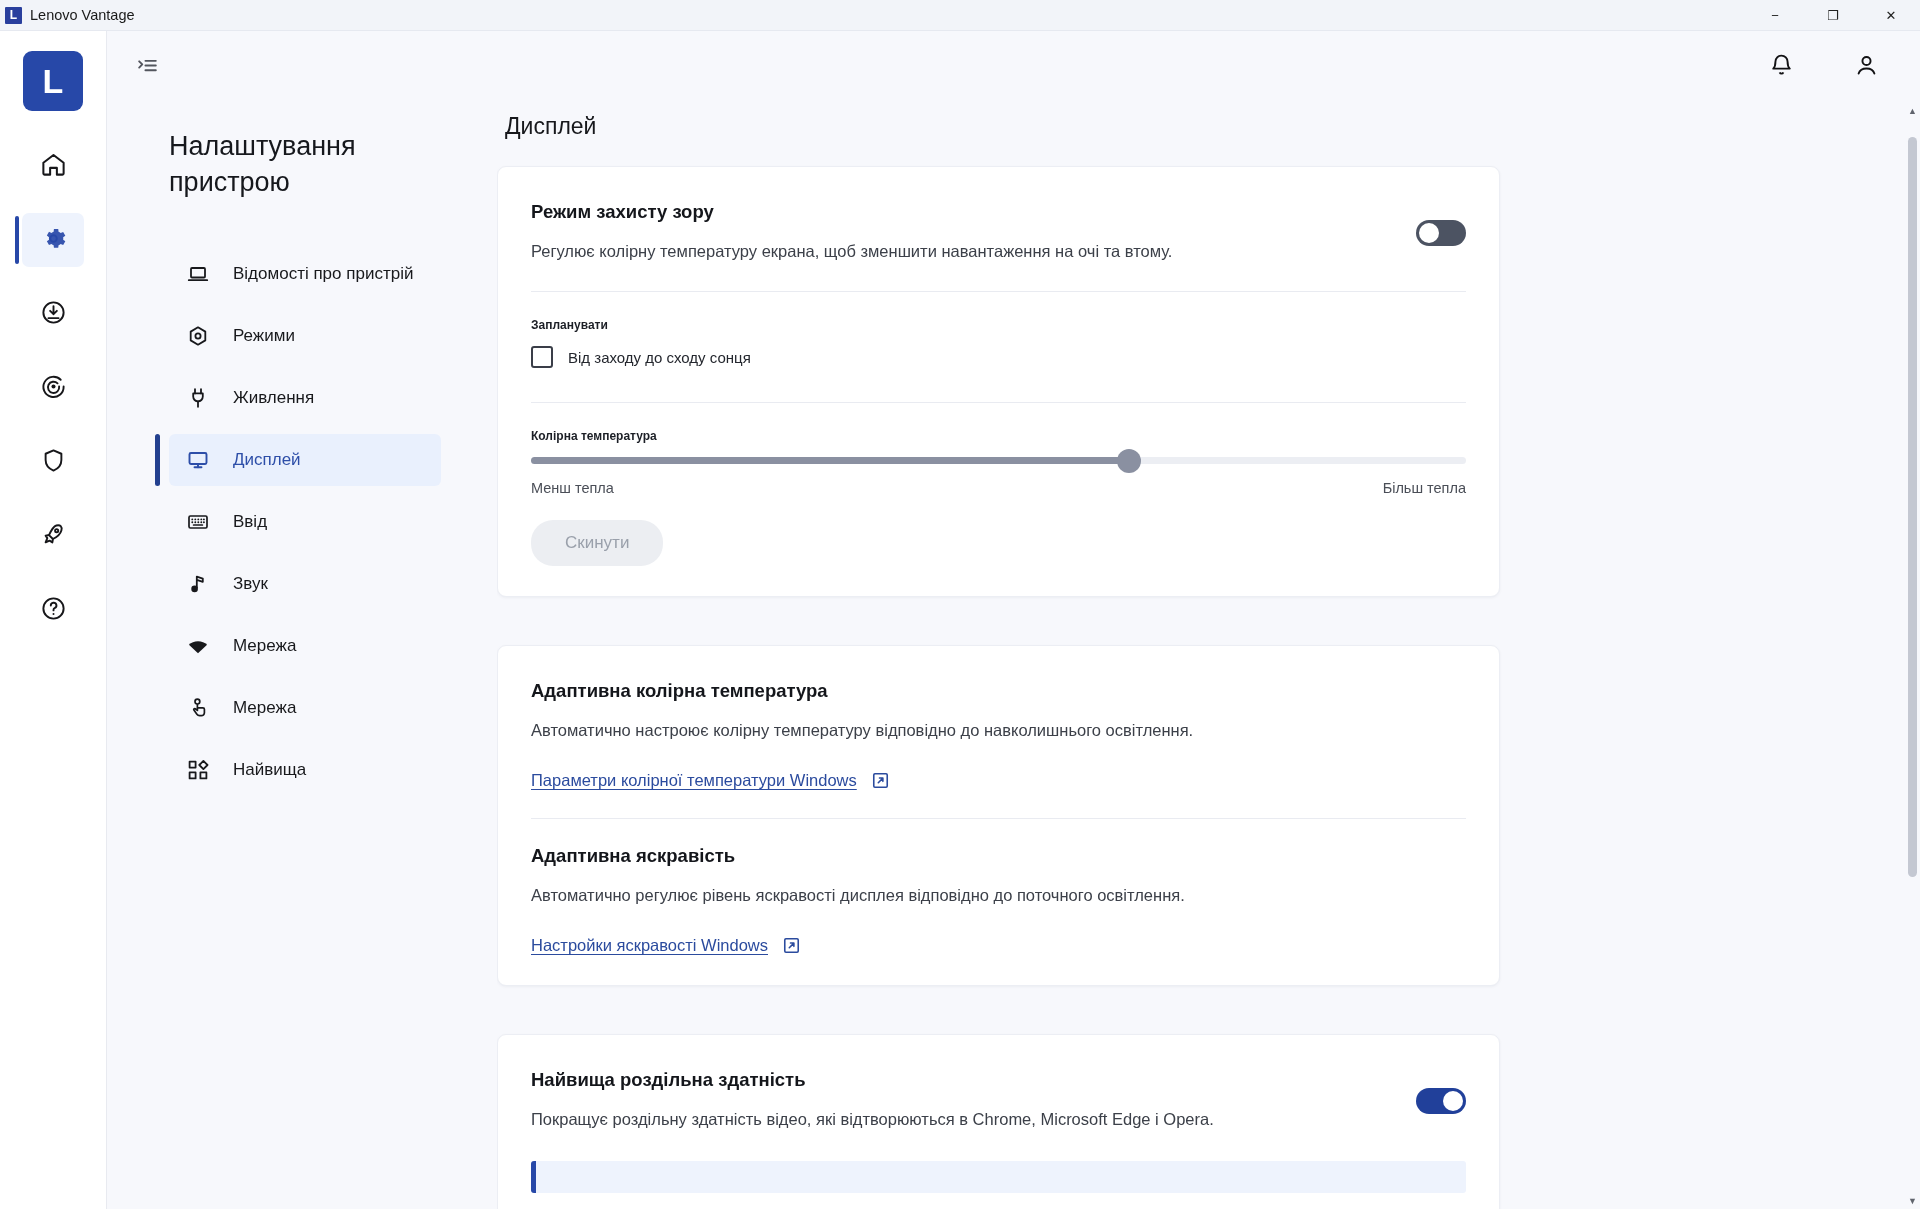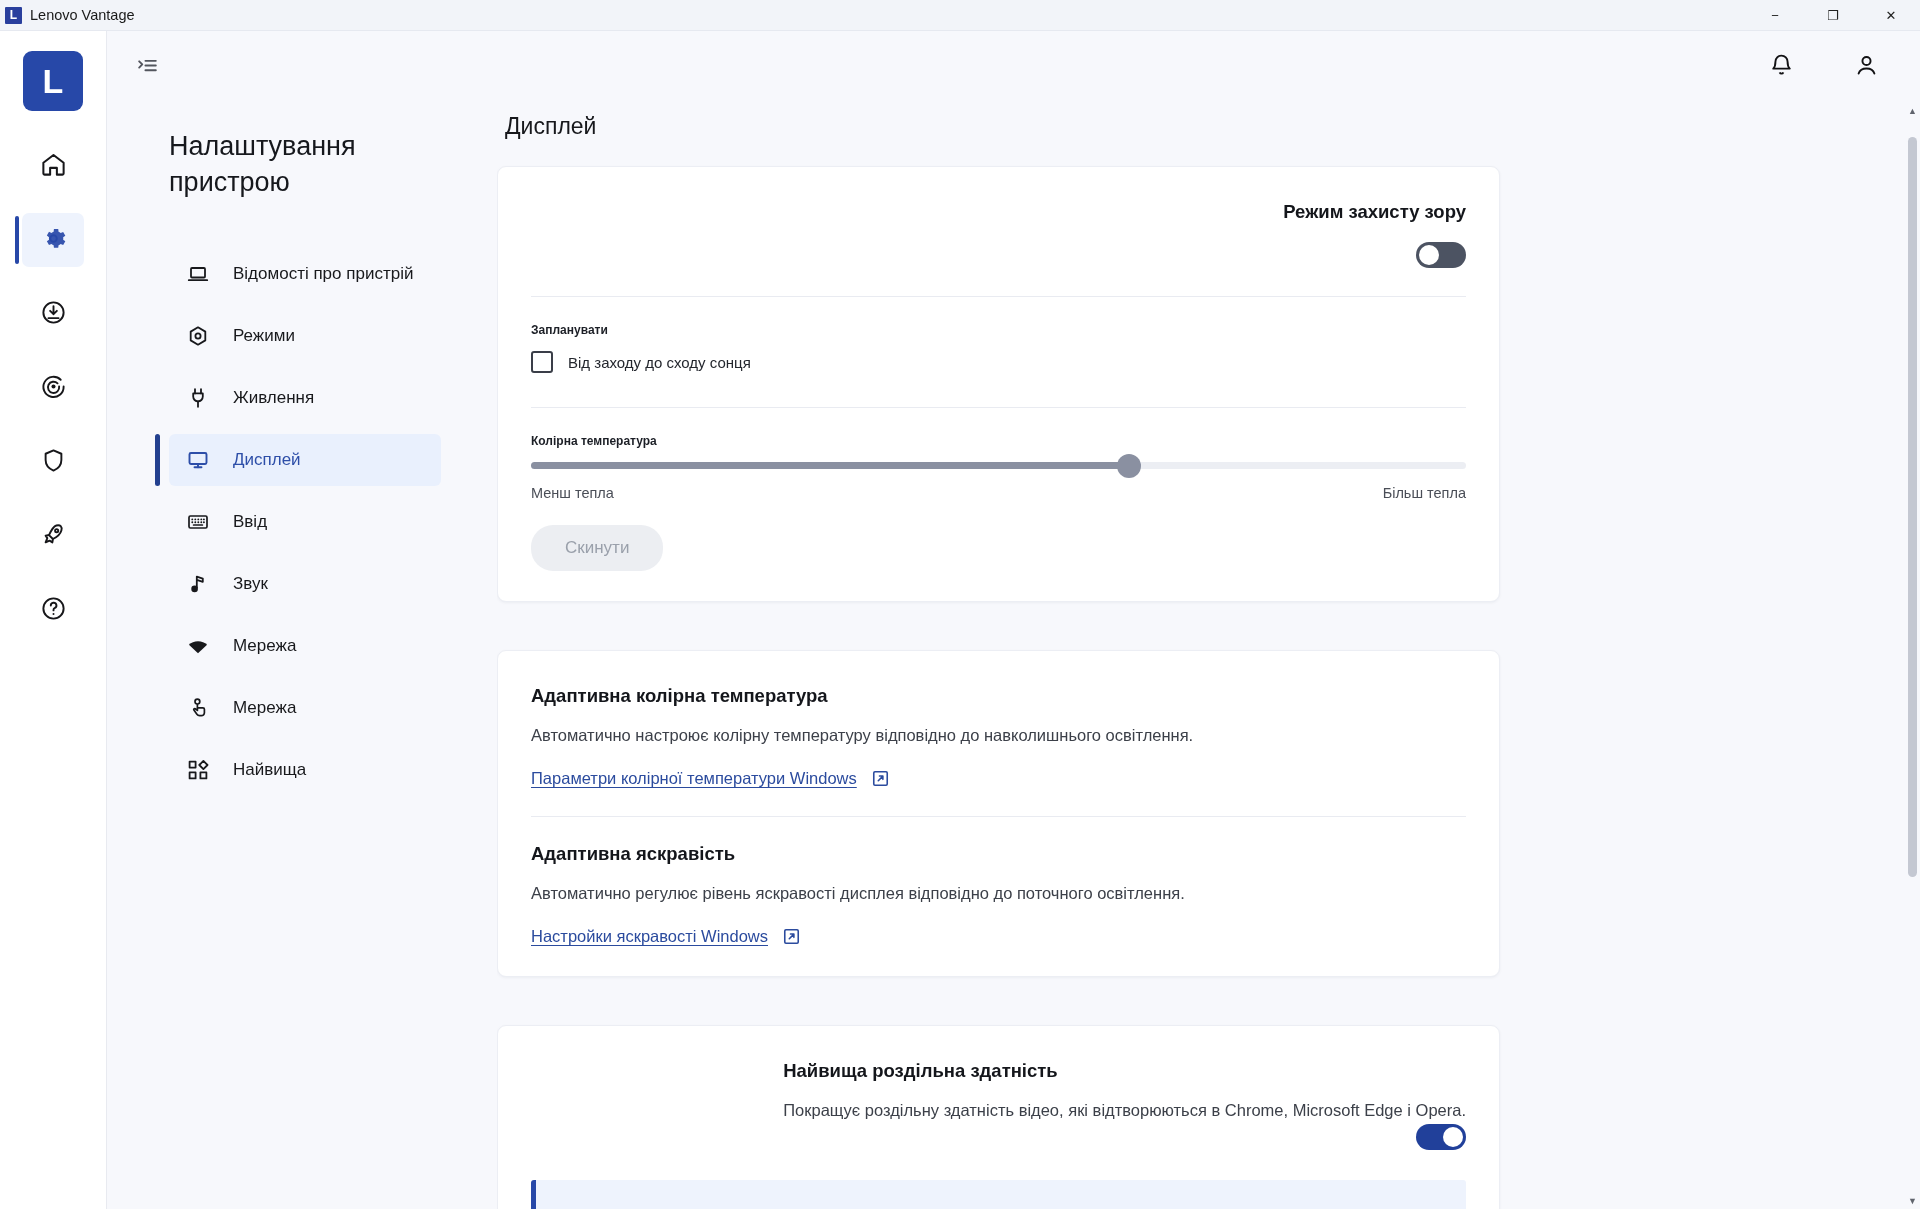--- a/index.html
+++ b/index.html
@@ -142,21 +142,21 @@
   }
   .cards { width: 1003px; }
   .card {
     background: #fff;
     border: 1px solid #eceef4;
     border-radius: 9px;
     box-shadow: 0 1px 3px rgba(22,32,60,.05);
     margin-bottom: 48px;
     padding: 34px 33px 30px 33px;
   }
-  .row-head { display: flex; align-items: flex-end; flex-direction: column; }
+  .row-head { display: flex; align-items: center; }
   .row-head-text { flex: 1; min-width: 0; }
   .card h3 {
     font-size: 18.5px; font-weight: 600; color: #14161b;
     margin-bottom: 17px;
   }
   .card p.desc {
     font-size: 16.5px; color: #3c4049; line-height: 1.4;
   }
   .divider { height: 1px; background: #e9ebf1; margin: 28px 0 0 0; }
 
@@ -204,21 +204,21 @@
     margin-top: 16px; font-size: 14.5px; color: #4a4e57;
   }
   .btn-reset {
     margin-top: 24px;
     background: #eceef2; color: #9aa0ab;
     border: none; border-radius: 22px;
     font-size: 17px; font-family: inherit;
     padding: 13px 34px;
   }
 
-  .link-row { display: flex; align-items: center; gap: 14px; margin-top: 22px; }
+  .link-row { display: flex; align-items: center; gap: 14px; margin-top: 29px; }
   .ext-link {
     font-size: 16.5px; color: #2b4b9e;
     text-decoration: underline; text-underline-offset: 3px;
   }
   .ext-ico { color: #2b4b9e; display: flex; }
   .ext-ico svg { width: 19px; height: 19px; }
 
   .info-banner {
     margin-top: 30px;
     background: #eef3fd;
@@ -462,20 +462,21 @@
 
       <div class="main">
         <div class="page-title">Дисплей</div>
 
         <div class="cards">
 
           <div class="card">
             <div class="row-head">
               <div class="row-head-text">
                 <h3>Режим захисту зору</h3>
+                <p class="desc">Регулює колірну температуру екрана, щоб зменшити навантаження на очі та втому.</p>
               </div>
               <div class="toggle off">
                 <div class="knob"></div>
               </div>
             </div>
 
             <div class="divider"></div>
 
             <div class="sub-label">Запланувати</div>
             <div class="checkbox-row">

